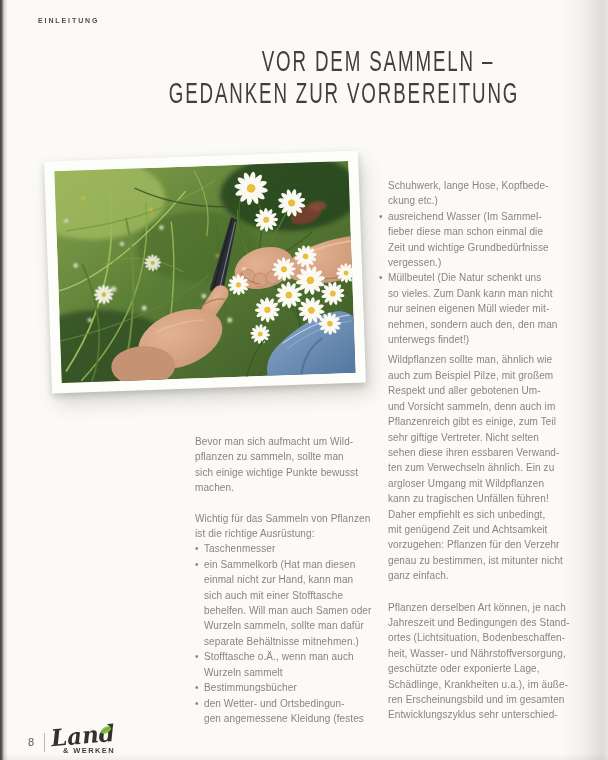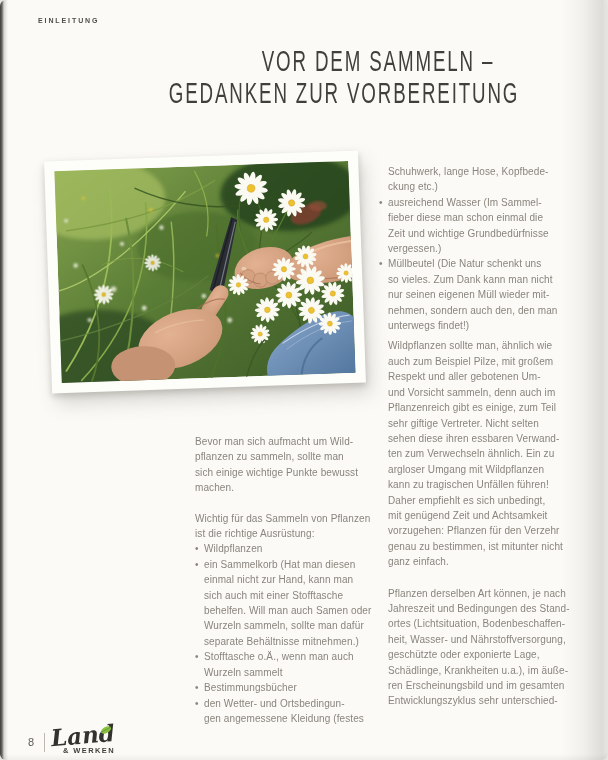--- a/index.html
+++ b/index.html
@@ -1,21 +1,20 @@
 <!DOCTYPE html>
 <html lang="de"><head>
 <meta charset="utf-8">
 <style>
   html,body{margin:0;padding:0;background:#e8e6e2;}
   .page{
     position:relative;width:608px;height:760px;overflow:hidden;
     background:#fbfaf6;
     font-family:"Liberation Sans",sans-serif;
     box-shadow:inset 0 -3px 4px rgba(0,0,0,0.05);
-    border-radius:6px;
   }
   .spine-edge{
     position:absolute;left:0;top:0;bottom:0;width:8px;
     background:linear-gradient(to right,#3e3c39 0px,#6b6965 2px,rgba(110,108,104,0.25) 4px,rgba(110,108,104,0) 8px);
   }
   .page-curl{
     position:absolute;right:0;top:0;bottom:0;width:46px;
     background:linear-gradient(to right,rgba(88,84,78,0) 0%,rgba(88,84,78,0.06) 45%,rgba(88,84,78,0.18) 88%,rgba(88,84,78,0.10) 100%);
   }
   .kicker{
@@ -33,21 +32,21 @@
     position:absolute;left:48px;top:156px;width:294px;height:212px;padding:10px;
     background:#fdfdfa;transform:rotate(-2deg);
     box-shadow:0 3px 6px rgba(100,95,85,0.28),5px 11px 18px rgba(100,95,85,0.22);
   }
   .photo-frame svg{display:block;}
   .body-text,.bullet-text{
     font-size:10px;line-height:15.4px;color:#8a847d;letter-spacing:0.1px;
     white-space:pre-line;
   }
   .col-left{position:absolute;left:195px;top:408px;width:186px;margin-top:26px;}
-  .col-right{position:absolute;left:379px;top:164px;width:200px;}
+  .col-right{position:absolute;left:379px;top:178px;width:200px;}
   .mt-para{margin-top:15px;}
   .mt-list{margin-top:16px;}
   ul.bullets{list-style:none;margin:0;padding:0;}
   ul.bullets li{display:flex;}
   .bullet-marker{
     flex:none;width:9px;font-size:10px;line-height:15.4px;color:#8a847d;
   }
   .indent{padding-left:9px;}
   .folio{position:absolute;left:28px;top:736px;font-size:11px;color:#5f5c55;}
   .folio-bar{position:absolute;left:44px;top:733px;width:1px;height:19px;background:#bdb9b0;}
@@ -222,21 +221,21 @@
   <div class="col-left">
     <div class="body-text">Bevor man sich aufmacht um Wild-
 pflanzen zu sammeln, sollte man
 sich einige wichtige Punkte bewusst
 machen.</div>
     <div class="body-text mt-para">Wichtig für das Sammeln von Pflanzen
 ist die richtige Ausrüstung:</div>
     <ul class="bullets mt-list">
       <li>
         <span class="bullet-marker">•</span>
-        <span class="bullet-text">Wildpflanzen</span>
+        <span class="bullet-text">Taschenmesser</span>
       </li>
       <li>
         <span class="bullet-marker">•</span>
         <span class="bullet-text">ein Sammelkorb (Hat man diesen
 einmal nicht zur Hand, kann man
 sich auch mit einer Stofftasche
 behelfen. Will man auch Samen oder
 Wurzeln sammeln, sollte man dafür
 separate Behältnisse mitnehmen.)</span>
       </li>

